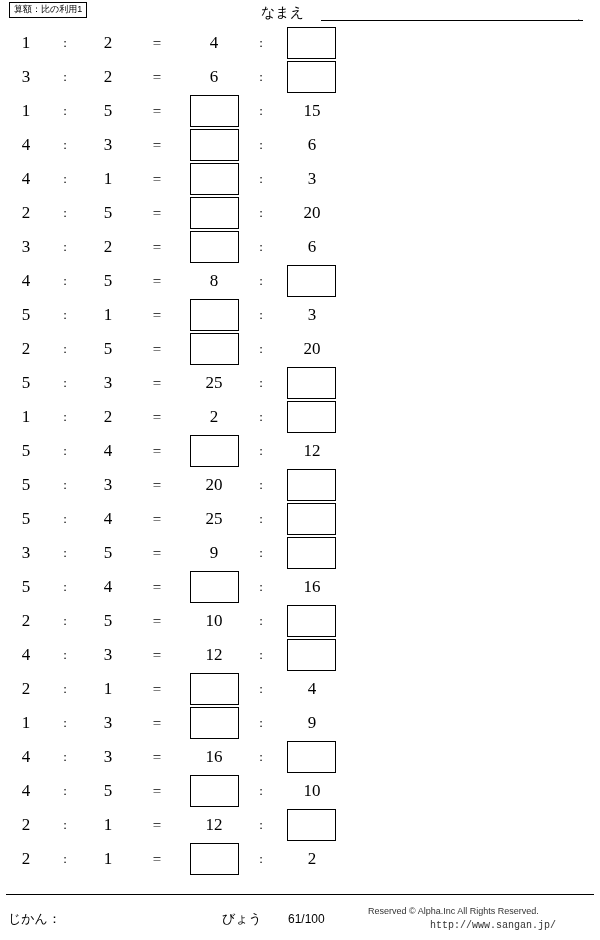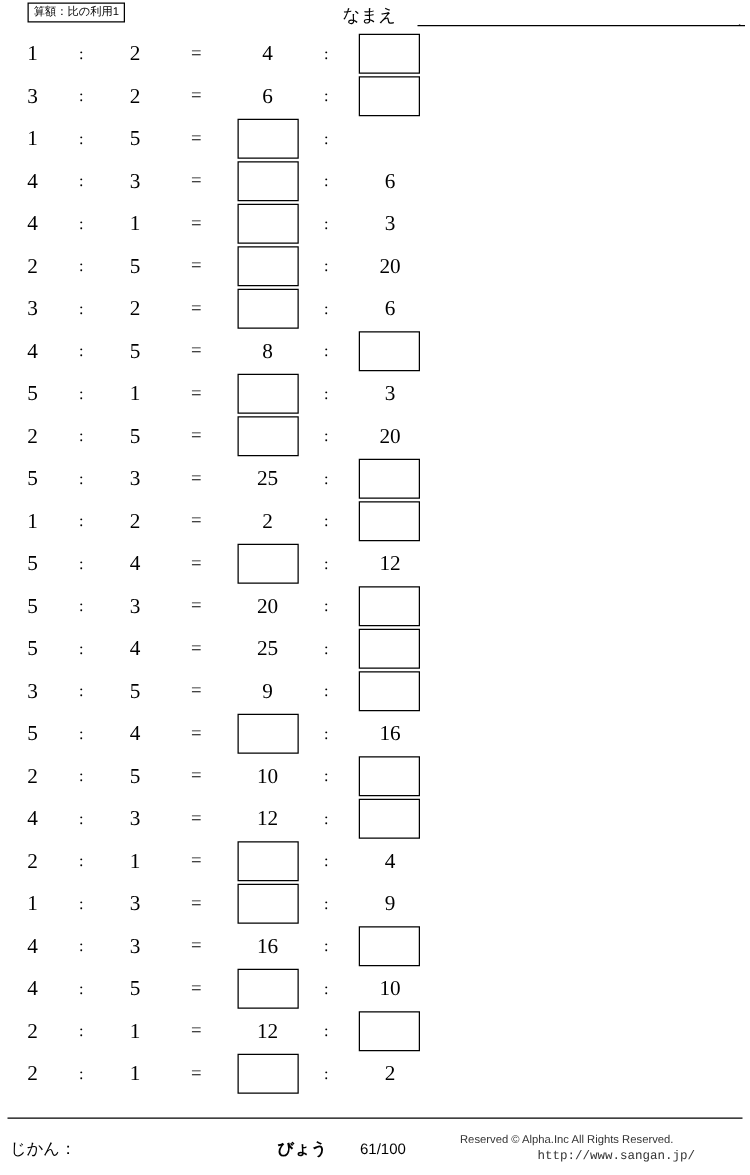--- a/index.html
+++ b/index.html
@@ -13,21 +13,21 @@
     position: relative;
     font-family: "Liberation Sans", sans-serif;
     color: #000000;
     overflow: hidden;
   }
 
   
   #header {
     position: absolute;
     top: 0;
-    left: 16px;
+    left: 3px;
     width: 561px;
     height: 26px;
   }
   #title-box {
     position: absolute;
     left: 6px;
     top: 2px;
     border: 1px solid #000;
     padding: 1px 4px 2px 4px;
     font-size: 9px;
@@ -113,21 +113,21 @@
     border-top: 1px solid #000;
   }
   .f-text {
     position: absolute;
     font-size: 13px;
     font-family: "Liberation Serif", serif;
     white-space: nowrap;
   }
   #f-time   { left: 8px;   top: 16px; }
   #f-min    { left: 112px; top: 16px; margin-top: 32px; }
-  #f-sec    { left: 222px; top: 16px; font-weight: bold; }
+  #f-sec    { left: 222px; top: 16px; }
   #f-page   { left: 288px; top: 18px; font-size: 12px; font-family: Liberation Sans, sans-serif; }
   #f-copy   { left: 368px; top: 12px; font-size: 9px; font-family: "Liberation Sans", sans-serif; color:#333; }
   #f-url    { left: 430px; top: 26px; font-size: 10px; font-family: "Liberation Mono", monospace; color:#333; }
 </style>
 </head>
 <body>
 
 <div id="header">
   <div id="title-box">算額：比の利用1</div>
   <div id="name-label">なまえ</div>
@@ -154,20 +154,21 @@
       <div class="cell c-col2">:</div>
       <div class="box in-d"></div>
     </div>
     <div class="prow">
       <div class="cell c-a">1</div>
       <div class="cell c-col1">:</div>
       <div class="cell c-b">5</div>
       <div class="cell c-eq">=</div>
       <div class="box in-c"></div>
       <div class="cell c-col2">:</div>
+      <div class="cell c-d">15</div>
     </div>
     <div class="prow">
       <div class="cell c-a">4</div>
       <div class="cell c-col1">:</div>
       <div class="cell c-b">3</div>
       <div class="cell c-eq">=</div>
       <div class="box in-c"></div>
       <div class="cell c-col2">:</div>
       <div class="cell c-d">6</div>
     </div>

